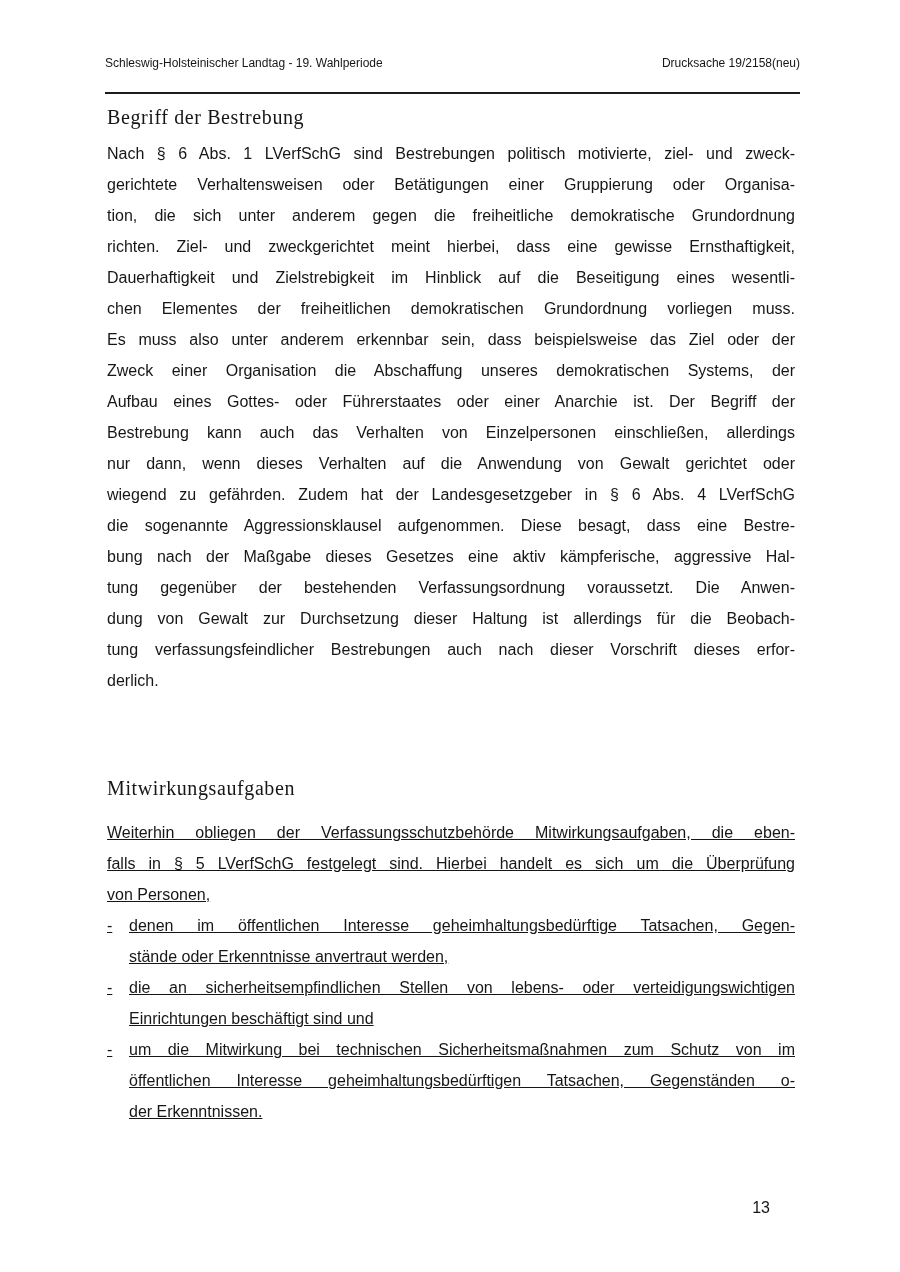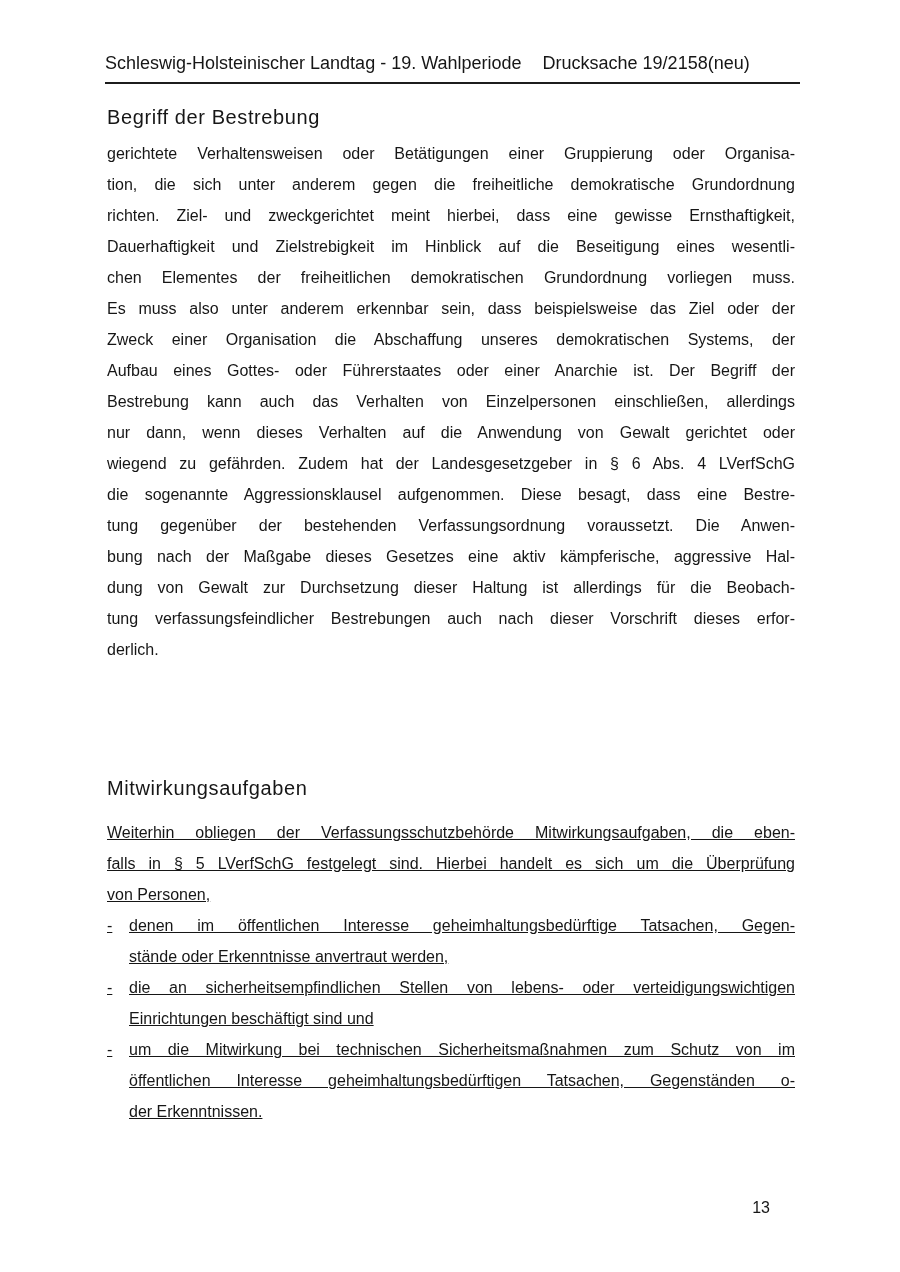--- a/index.html
+++ b/index.html
@@ -11,37 +11,38 @@
     color: #161616;
     font-family: "Liberation Sans", "DejaVu Sans", sans-serif;
     overflow: hidden;
   }
   .doc-header {
     position: absolute;
     left: 105px;
     top: 54px;
     width: 695px;
     display: flex;
-    justify-content: flex-start;
+    justify-content: space-between;
     align-items: baseline;
     gap: 21px;
-    font-size: 18px;
+    font-size: 12px;
     line-height: 19px;
-    padding-bottom: 9px;
+    padding-bottom: 19px;
     border-bottom: 2px solid #1c1c1c;
     white-space: nowrap;
   }
   .section-heading {
     position: absolute;
     left: 107px;
     font-size: 20px;
     font-weight: 400;
     letter-spacing: 0.6px;
     line-height: 26px;
     white-space: nowrap;
+    font-family: Liberation Serif, serif;
   }
   #heading-1 { top: 104px; }
   #heading-2 { top: 775px; }
   .para {
     position: absolute;
     left: 107px;
     width: 688px;
     font-size: 16px;
     line-height: 31px;
   }
@@ -67,34 +68,35 @@
 <div class="page">
 
   <div class="doc-header">
     <span>Schleswig-Holsteinischer Landtag - 19. Wahlperiode</span>
     <span>Drucksache 19/2158(neu)</span>
   </div>
 
   <div class="section-heading" id="heading-1">Begriff der Bestrebung</div>
 
   <div class="para" id="para-1">
+    <div class="ln">Nach § 6 Abs. 1 LVerfSchG sind Bestrebungen politisch motivierte, ziel- und zweck-</div>
     <div class="ln">gerichtete Verhaltensweisen oder Betätigungen einer Gruppierung oder Organisa-</div>
     <div class="ln">tion, die sich unter anderem gegen die freiheitliche demokratische Grundordnung</div>
     <div class="ln">richten. Ziel- und zweckgerichtet meint hierbei, dass eine gewisse Ernsthaftigkeit,</div>
     <div class="ln">Dauerhaftigkeit und Zielstrebigkeit im Hinblick auf die Beseitigung eines wesentli-</div>
     <div class="ln">chen Elementes der freiheitlichen demokratischen Grundordnung vorliegen muss.</div>
     <div class="ln">Es muss also unter anderem erkennbar sein, dass beispielsweise das Ziel oder der</div>
     <div class="ln">Zweck einer Organisation die Abschaffung unseres demokratischen Systems, der</div>
     <div class="ln">Aufbau eines Gottes- oder Führerstaates oder einer Anarchie ist. Der Begriff der</div>
     <div class="ln">Bestrebung kann auch das Verhalten von Einzelpersonen einschließen, allerdings</div>
     <div class="ln">nur dann, wenn dieses Verhalten auf die Anwendung von Gewalt gerichtet oder</div>
     <div class="ln">wiegend zu gefährden. Zudem hat der Landesgesetzgeber in § 6 Abs. 4 LVerfSchG</div>
     <div class="ln">die sogenannte Aggressionsklausel aufgenommen. Diese besagt, dass eine Bestre-</div>
+    <div class="ln">bung nach der Maßgabe dieses Gesetzes eine aktiv kämpferische, aggressive Hal-</div>
     <div class="ln">tung gegenüber der bestehenden Verfassungsordnung voraussetzt. Die Anwen-</div>
-    <div class="ln">bung nach der Maßgabe dieses Gesetzes eine aktiv kämpferische, aggressive Hal-</div>
     <div class="ln">dung von Gewalt zur Durchsetzung dieser Haltung ist allerdings für die Beobach-</div>
     <div class="ln">tung verfassungsfeindlicher Bestrebungen auch nach dieser Vorschrift dieses erfor-</div>
     <div class="ln end">derlich.</div>
   </div>
 
   <div class="section-heading" id="heading-2">Mitwirkungsaufgaben</div>
 
   <div class="para" id="para-2">
     <div class="ln">Weiterhin obliegen der Verfassungsschutzbehörde Mitwirkungsaufgaben, die eben-</div>
     <div class="ln">falls in § 5 LVerfSchG festgelegt sind. Hierbei handelt es sich um die Überprüfung</div>

